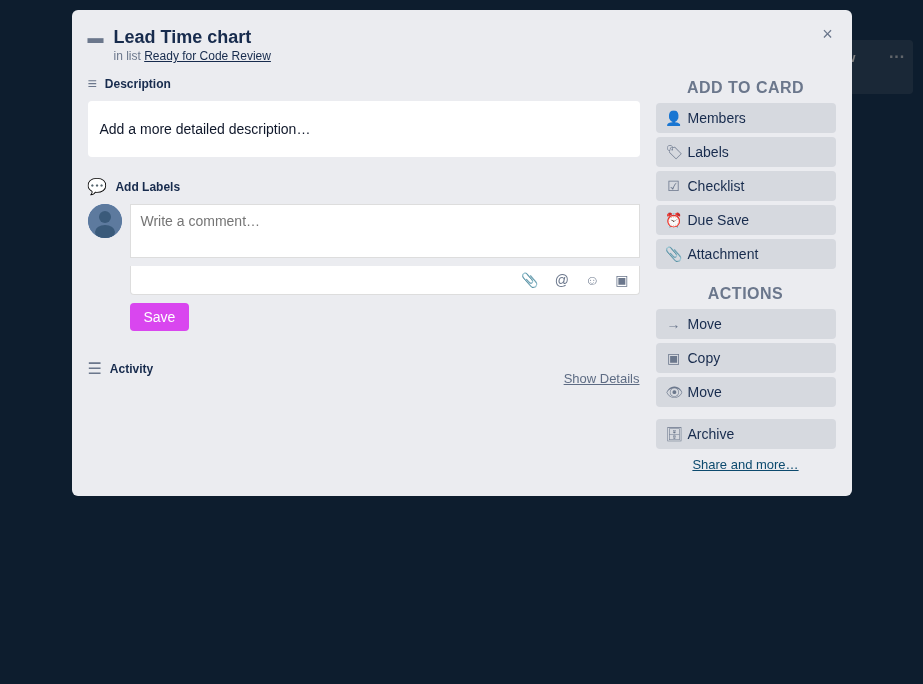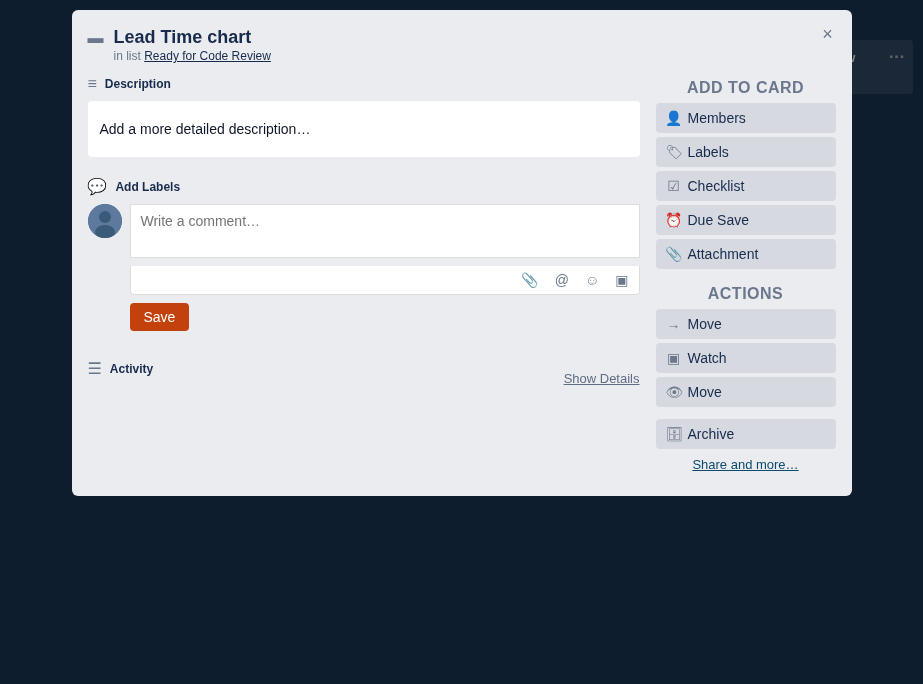--- a/index.html
+++ b/index.html
@@ -213,21 +213,21 @@
       background: none;
       border: none;
       cursor: pointer;
       color: #6b778c;
       font-size: 14px;
       padding: 2px 4px;
       border-radius: 3px;
     }
 
     .save-btn {
-      background: #c2410c;
+      background: #d946ef;
       color: #fff;
       border: none;
       border-radius: 4px;
       padding: 6px 14px;
       font-size: 14px;
       cursor: pointer;
       margin-top: 8px;
     }
 
     
@@ -411,21 +411,21 @@
         <div class="sidebar-divider"></div>
 
         <div class="sidebar-section-title">ACTIONS</div>
 
         <button class="sidebar-btn">
           <span class="btn-icon">→</span>
           <span>Move</span>
         </button>
         <button class="sidebar-btn">
           <span class="btn-icon">▣</span>
-          <span>Watch</span>
+          <span>Copy</span>
         </button>
         <button class="sidebar-btn">
           <span class="btn-icon">👁</span>
           <span>Move</span>
         </button>
 
         <div class="sidebar-divider"></div>
 
         <button class="sidebar-btn">
           <span class="btn-icon">🗄</span>

